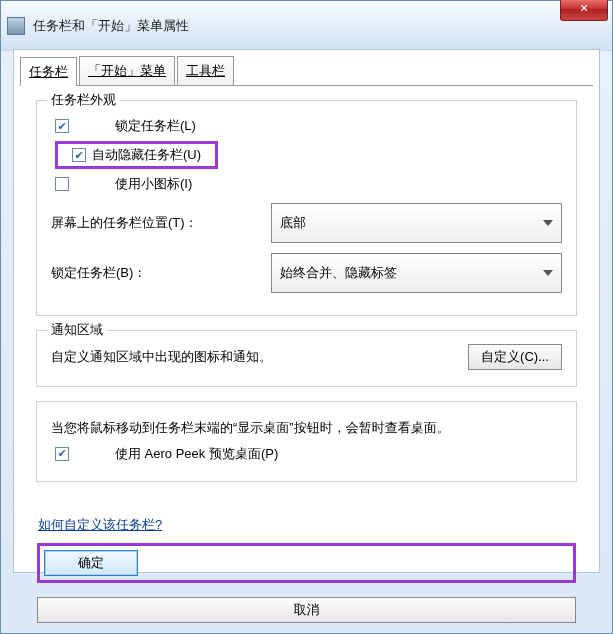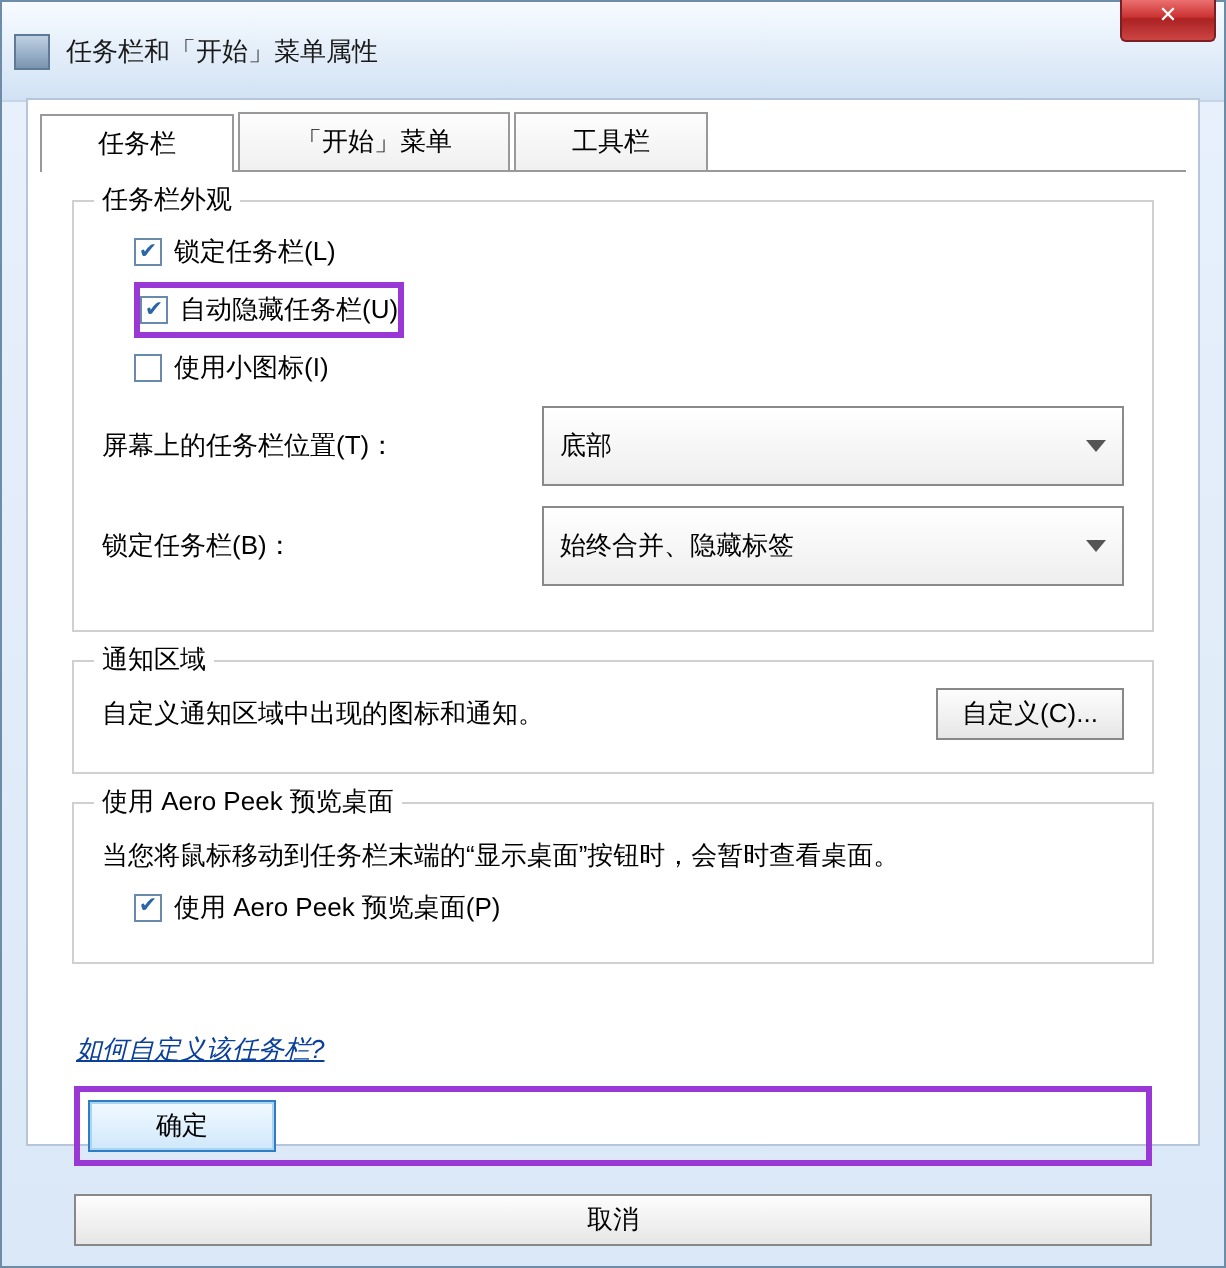--- a/index.html
+++ b/index.html
@@ -46,26 +46,27 @@
     left: 12px; right: 12px; top: 48px; bottom: 60px;
     background: #fff;
     border: 1px solid #b5c6d8;
   }
   .tabs {
     display: flex;
     padding: 6px 6px 0 6px;
     background: #fff;
   }
   .tab {
-    padding: 5px 28px;
+    padding: 5px 8px;
     border: 1px solid #999;
     background: linear-gradient(#fdfdfd,#f0f0f0);
     margin-right: 2px;
     border-bottom: none;
     cursor: default;
+    text-decoration: underline;
   }
   .tab.active {
     background: #fff;
     position: relative;
     top: 1px;
   }
   .tabpane {
     margin: 0 6px 6px 6px;
     border-top: 1px solid #999;
     padding: 14px 16px 6px 16px;
@@ -78,41 +79,42 @@
   }
   .group .legend {
     position: absolute;
     top: -10px; left: 10px;
     background: #fff;
     padding: 0 4px;
   }
   .chk-row {
     display: flex;
     align-items: center;
-    margin: 6px 16px;
+    margin: 6px 4px;
+    gap: 40px;
   }
   .chk {
     width: 14px; height: 14px;
     border: 1px solid #6a8aab;
     background: #fff;
     margin-right: 6px;
     display: inline-flex;
     align-items: center; justify-content: center;
     font-size: 11px;
     color: #2a66a6;
     line-height: 1;
   }
   .chk.checked::after {
     content: "✔";
     color: #2a66a6;
     font-size: 11px;
   }
   .highlight-purple {
     border: 3px solid #9a38d6;
-    padding: 2px 0;
+    padding: 2px 14px;
     display: inline-flex;
     align-items: center;
   }
   .form-row {
     display: flex;
     align-items: center;
     margin: 10px 0;
   }
   .form-row .label { flex: 0 0 220px; }
   .select {
@@ -140,21 +142,20 @@
     align-items: center; justify-content: center;
     padding: 0 10px;
     cursor: default;
   }
   .link {
     color: #0a3f9a;
     text-decoration: underline;
     cursor: pointer;
     margin: 8px 0 0 24px;
     display: inline-block;
-    font-style: italic;
   }
   .footer {
     position: absolute;
     bottom: 10px;
     left: 0; right: 0;
     display: flex;
     justify-content: flex-end;
     gap: 14px;
     padding: 0 36px;
     flex-direction: column;
@@ -228,21 +229,20 @@
         <div class="legend">通知区域</div>
         <div style="display:flex; align-items:center; gap:26px;">
           <div class="desc" style="flex:1;">自定义通知区域中出现的图标和通知。</div>
           <div class="right-col">
             <div class="btn">自定义(C)...</div>
           </div>
         </div>
       </div>
 
       <div class="group">
-        <div class="legend">使用 Aero Peek 预览桌面</div>
         <div class="desc">当您将鼠标移动到任务栏末端的“显示桌面”按钮时，会暂时查看桌面。</div>
         <div class="chk-row">
           <span class="chk checked"></span>
           <span>使用 Aero Peek 预览桌面(P)</span>
         </div>
       </div>
 
     </div>
 
     <a class="link">如何自定义该任务栏?</a>

